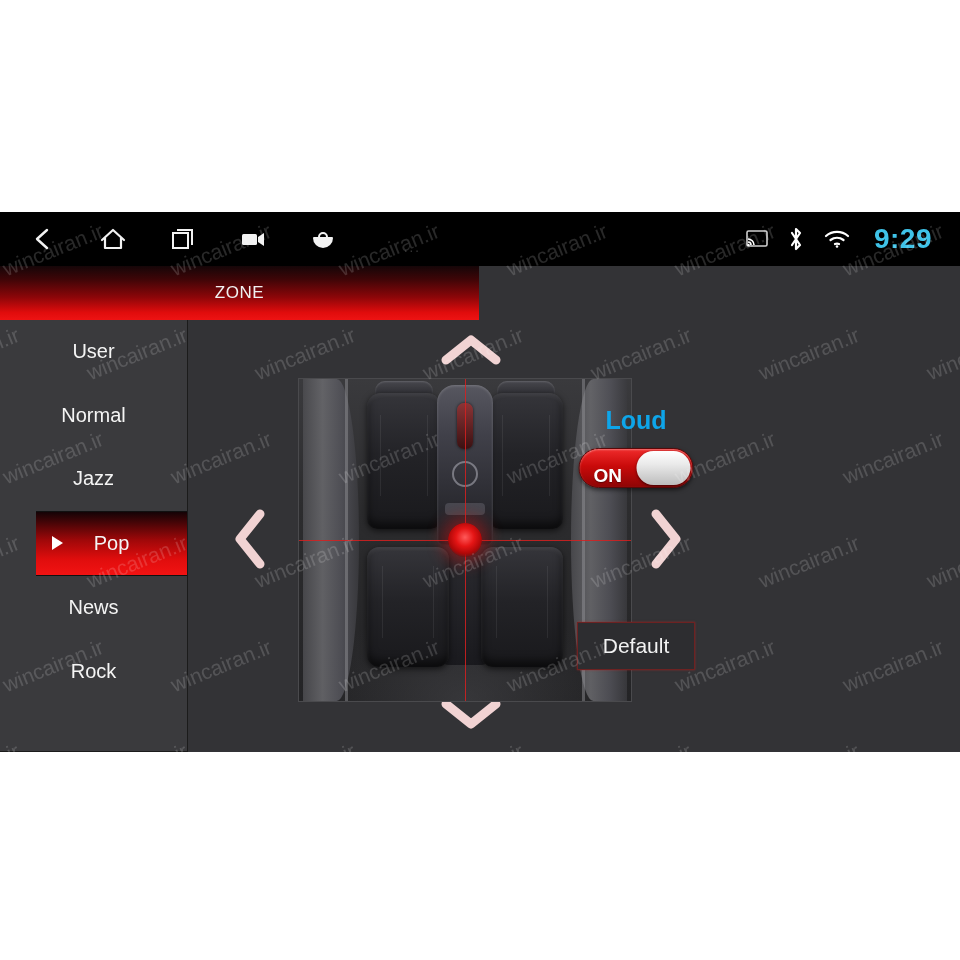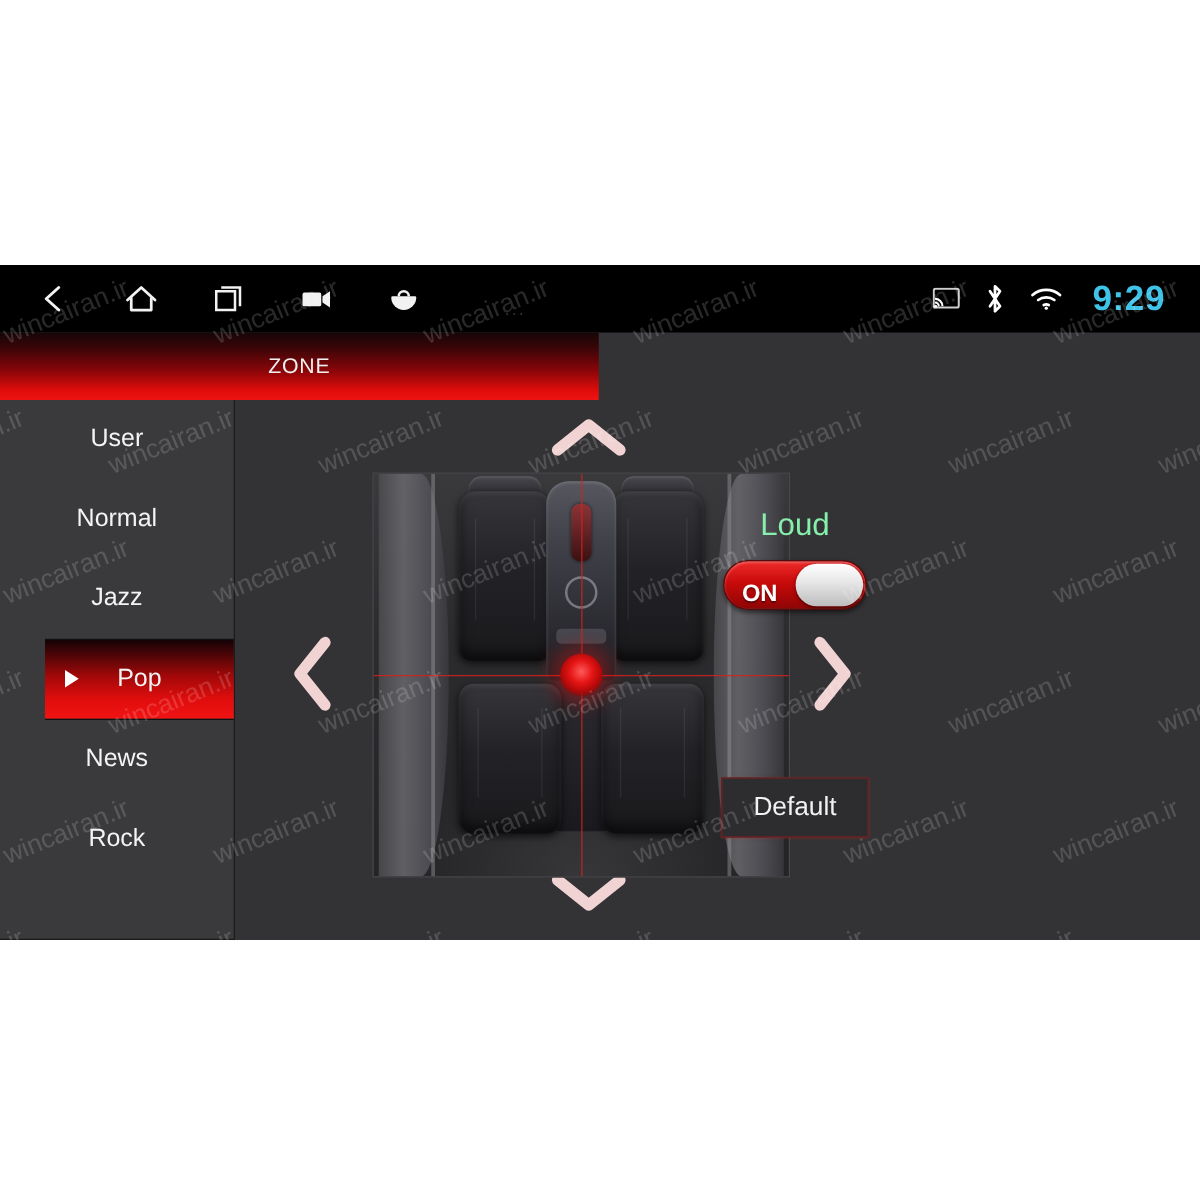--- a/index.html
+++ b/index.html
@@ -279,22 +279,23 @@
   
   #rightctl {
     position: absolute;
     left: 500px; top: 0;
     width: 272px; height: 432px;
   }
   #loud-label {
     position: absolute;
     left: 0; right: 0; top: 86px;
     text-align: center;
-    color: #86efac;
+    color: #0ea5e9;
     font-size: 25px;
+    font-weight: bold;
   }
   #loud-toggle {
     position: absolute;
     left: 50%; transform: translateX(-50%);
     top: 128px;
     width: 115px; height: 40px;
     border-radius: 20px;
     background: linear-gradient(to bottom, #ef2b2b 0%, #c90a0a 45%, #8e0505 100%);
     border: 1px solid #5a0808;
     box-shadow: inset 0 1px 2px rgba(255,255,255,0.35), 0 2px 4px rgba(0,0,0,0.55);

